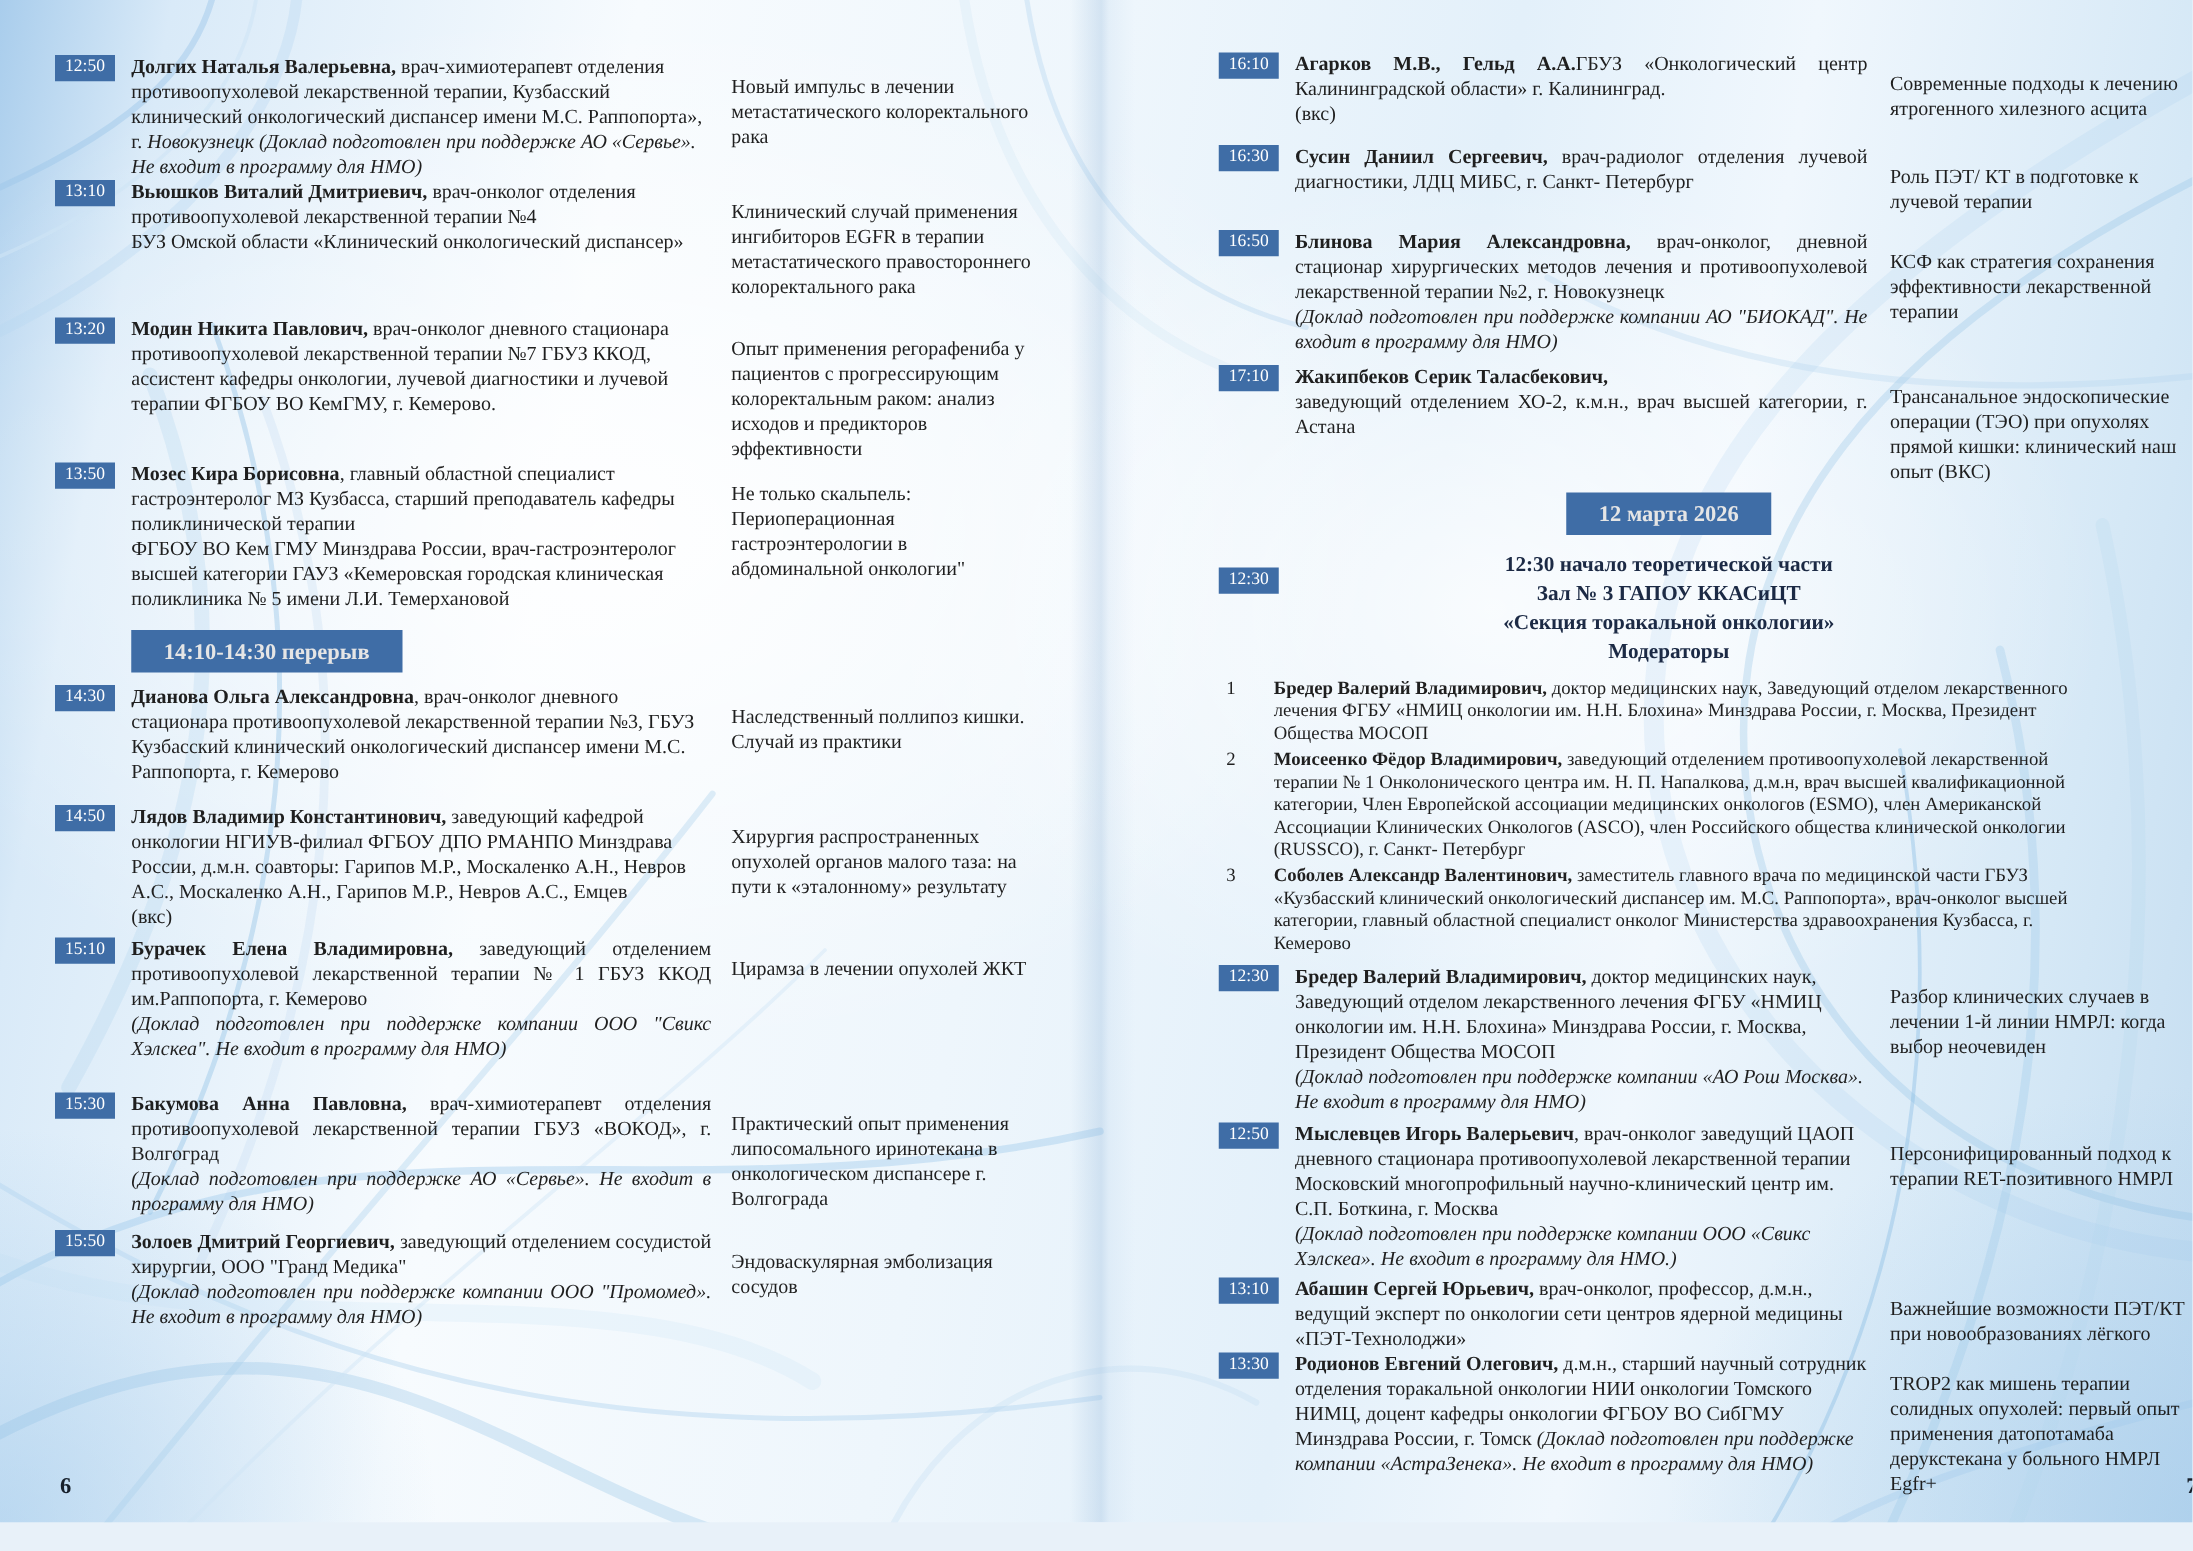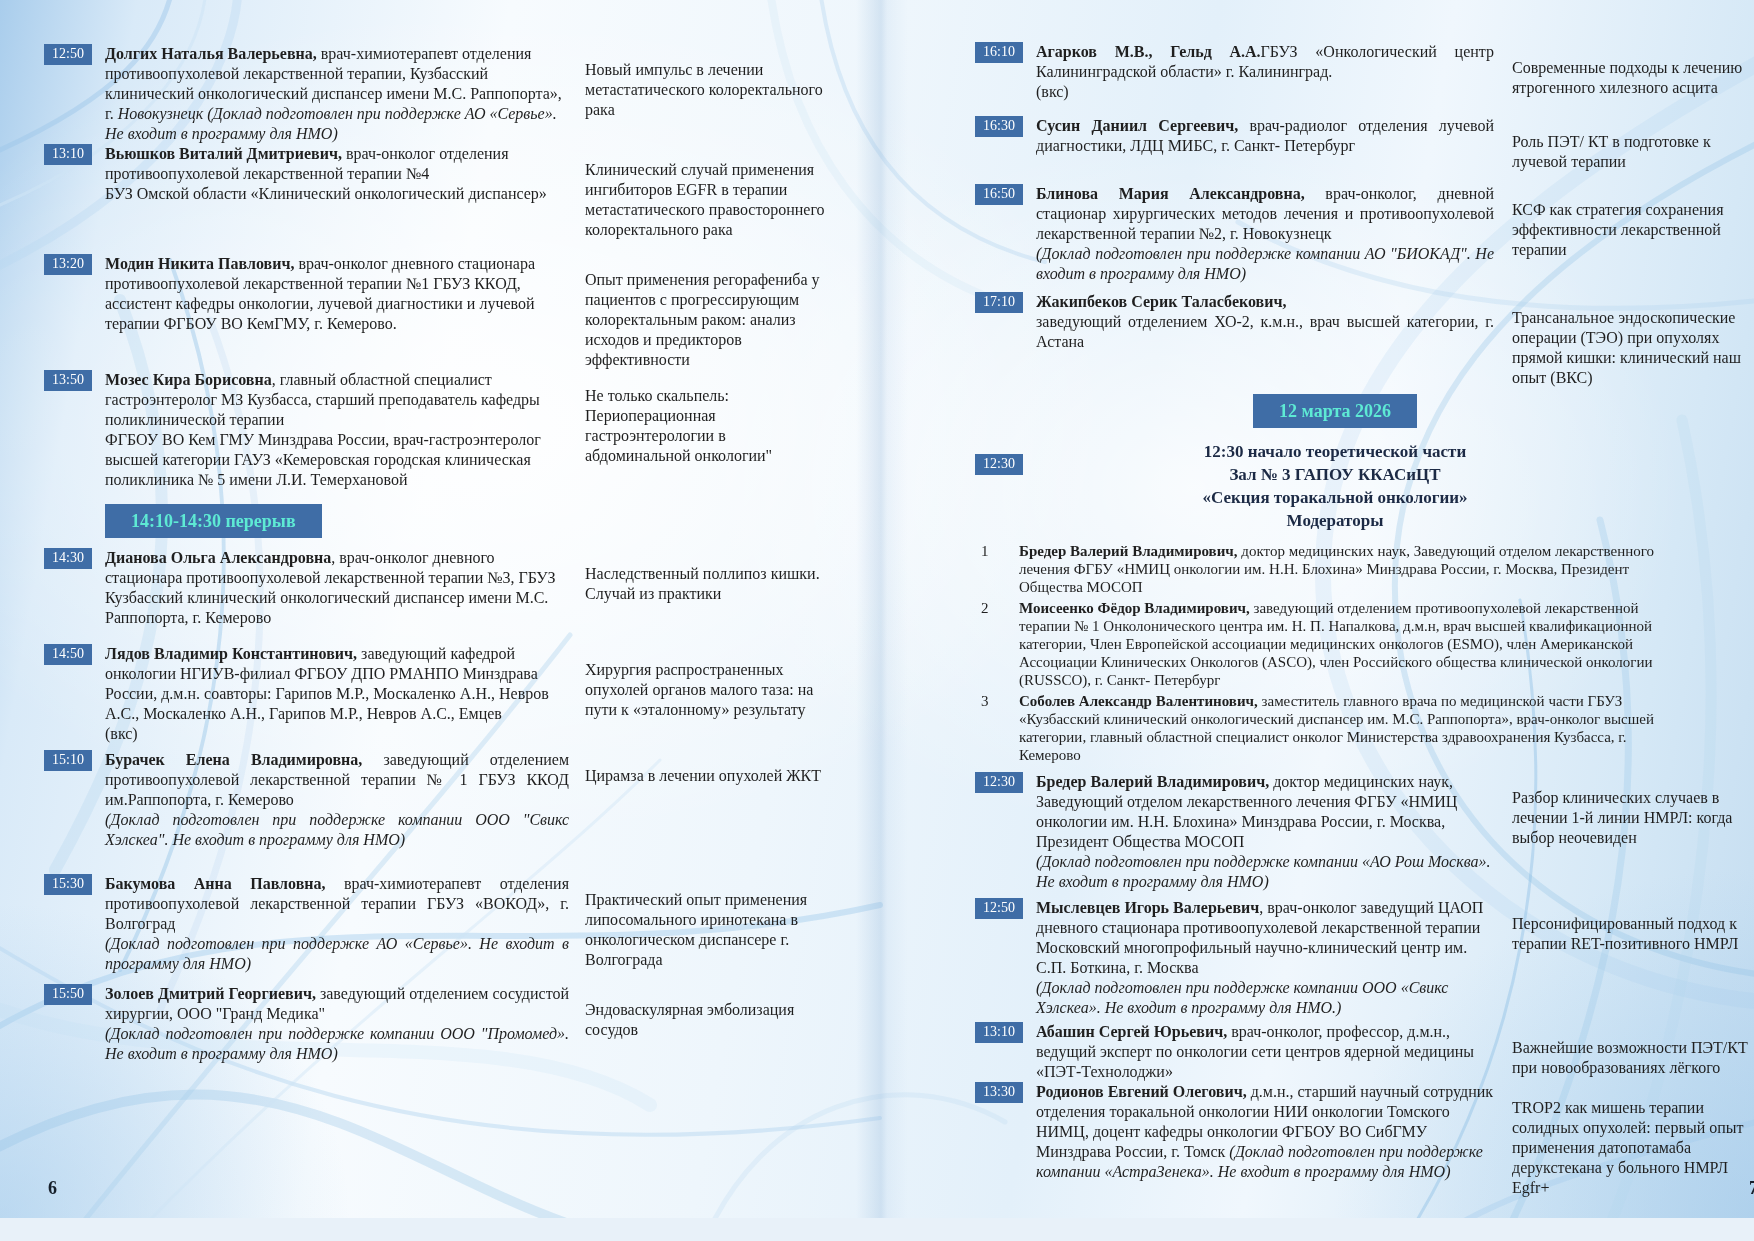--- a/index.html
+++ b/index.html
@@ -27,21 +27,21 @@
   #page-left .mc{width:464px;}
   #page-right .mc{width:458px;}
   .pc{flex:none;margin-left:16px;width:242px;font-size:16px;line-height:20px;white-space:pre-line;margin-top:16px;}
   #page-right .pc{width:250px;margin-left:18px;}
   .nm{font-weight:bold;}
   .nt{font-style:italic;}
   .just{text-align:justify;}
   .g4{margin-top:4px}.g6{margin-top:6px}.g8{margin-top:8px}.g10{margin-top:10px}
   .g12{margin-top:12px}.g14{margin-top:14px}.g16{margin-top:16px}.g24{margin-top:24px}
   .banner-row{margin:14px 0 10px 61px;width:464px;text-align:left;}
-  .banner{display:inline-block;color:#5eead4;font-weight:bold;font-size:18px;line-height:22px;
+  .banner{display:inline-block;color:#e5e5e5;font-weight:bold;font-size:18px;line-height:22px;
     padding:6px 26px;}
   .session-block{position:relative;margin:6px 0 10px 0;}
   .session-badge{position:absolute;left:0;top:60px;}
   .banner-row2{margin-left:70px;width:580px;text-align:center;margin-bottom:12px;}
   .session-lines{margin-left:70px;width:580px;text-align:center;color:#1c2a45;}
   .sl{font-weight:bold;font-size:17px;line-height:23px;}
   .mod{display:flex;margin-top:3px;font-size:15px;line-height:18px;}
   .modn{flex:none;width:44px;padding-left:6px;box-sizing:border-box;}
   .modt{flex:none;width:640px;}
   .pagenum{position:absolute;bottom:42px;font-weight:bold;font-size:18px;color:#17202b;}
@@ -92,21 +92,21 @@
 
     <div class="entry">
       <div class="tc"><span class="badge" style="background: rgb(63, 109, 166);">13:10</span></div>
       <div class="mc"><span class="nm">Вьюшков Виталий Дмитриевич,</span><span> врач-онколог отделения противоопухолевой лекарственной терапии №4
 БУЗ Омской области «Клинический онкологический диспансер»</span></div>
       <div class="pc">Клинический случай применения ингибиторов EGFR в терапии метастатического правостороннего колоректального рака</div>
     </div>
 
     <div class="entry g14">
       <div class="tc"><span class="badge" style="background: rgb(63, 109, 166);">13:20</span></div>
-      <div class="mc"><span class="nm">Модин Никита Павлович,</span><span> врач-онколог дневного стационара противоопухолевой лекарственной терапии №1 ГБУЗ ККОД, ассистент кафедры онкологии, лучевой диагностики и лучевой терапии ФГБОУ ВО КемГМУ, г. Кемерово.</span></div>
+      <div class="mc"><span class="nm">Модин Никита Павлович,</span><span> врач-онколог дневного стационара противоопухолевой лекарственной терапии №7 ГБУЗ ККОД, ассистент кафедры онкологии, лучевой диагностики и лучевой терапии ФГБОУ ВО КемГМУ, г. Кемерово.</span></div>
       <div class="pc">Опыт применения регорафениба у пациентов с прогрессирующим колоректальным раком: анализ исходов и предикторов эффективности</div>
     </div>
 
     <div class="entry">
       <div class="tc"><span class="badge" style="background: rgb(63, 109, 166);">13:50</span></div>
       <div class="mc"><span class="nm">Мозес Кира Борисовна</span><span>, главный областной специалист гастроэнтеролог МЗ Кузбасса, старший преподаватель кафедры поликлинической терапии
 ФГБОУ ВО Кем ГМУ Минздрава России, врач-гастроэнтеролог высшей категории ГАУЗ «Кемеровская городская клиническая поликлиника № 5 имени Л.И. Темерхановой</span></div>
       <div class="pc">Не только скальпель: Периоперационная гастроэнтерологии в абдоминальной онкологии"</div>
     </div>
 

